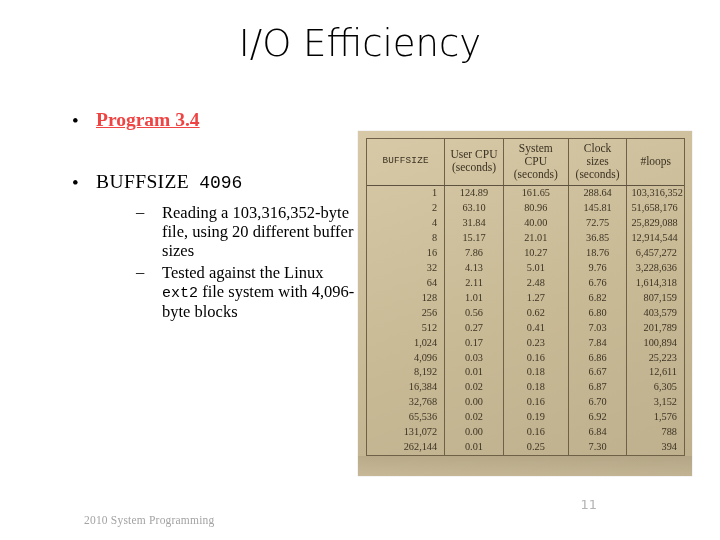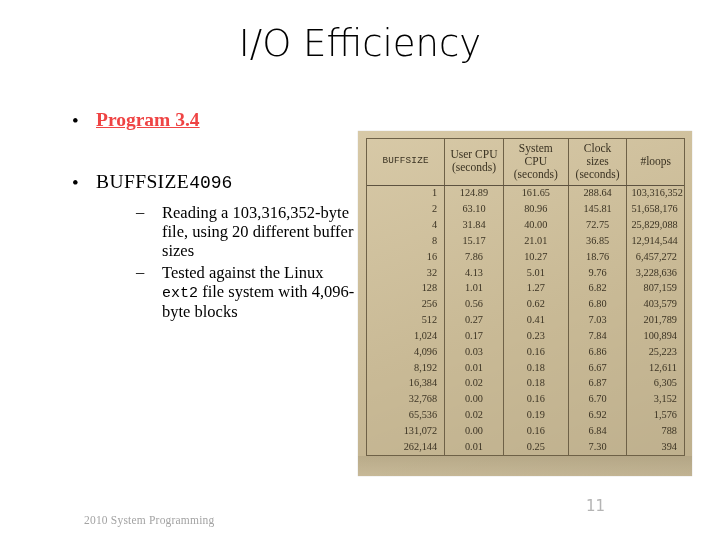--- a/index.html
+++ b/index.html
@@ -71,20 +71,21 @@
     font-size: 19.5px;
     white-space: nowrap;
   }
   .buffsize-line .kw {
     font-family: "Liberation Serif", serif;
     letter-spacing: 0.4px;
   }
   .buffsize-line .num {
     font-family: "Liberation Mono", monospace;
     font-size: 18px;
+    margin-left: 10px;
   }
 
   .sub-list {
     margin-top: 8px;
     padding-left: 40px;
   }
   .bullet-l2 {
     position: relative;
     padding-left: 26px;
     font-size: 16.5px;
@@ -187,23 +188,23 @@
     left: 84px;
     top: 498px;
     font-size: 11.5px;
     color: #a3a3a3;
     font-family: "Liberation Serif", serif;
     letter-spacing: 0.2px;
     margin-top: 16px;
   }
   .page-num {
     position: absolute;
-    right: 30px;
+    right: 38px;
     top: 497px;
-    font-size: 15px;
+    font-size: 13px;
     color: #b4b4b4;
     font-family: "DejaVu Sans", sans-serif;
   }
 </style>
 </head>
 <body>
 
 <div class="slide">
 
   <div class="slide-title">I/O Efficiency</div>
@@ -308,20 +309,27 @@
               <td>6,457,272</td>
             </tr>
             <tr>
               <td>32</td>
               <td class="c-cpu">4.13</td>
               <td class="c-sys">5.01</td>
               <td class="c-clk">9.76</td>
               <td>3,228,636</td>
             </tr>
             <tr>
+              <td>64</td>
+              <td class="c-cpu">2.11</td>
+              <td class="c-sys">2.48</td>
+              <td class="c-clk">6.76</td>
+              <td>1,614,318</td>
+            </tr>
+            <tr>
               <td>128</td>
               <td class="c-cpu">1.01</td>
               <td class="c-sys">1.27</td>
               <td class="c-clk">6.82</td>
               <td>807,159</td>
             </tr>
             <tr>
               <td>256</td>
               <td class="c-cpu">0.56</td>
               <td class="c-sys">0.62</td>

